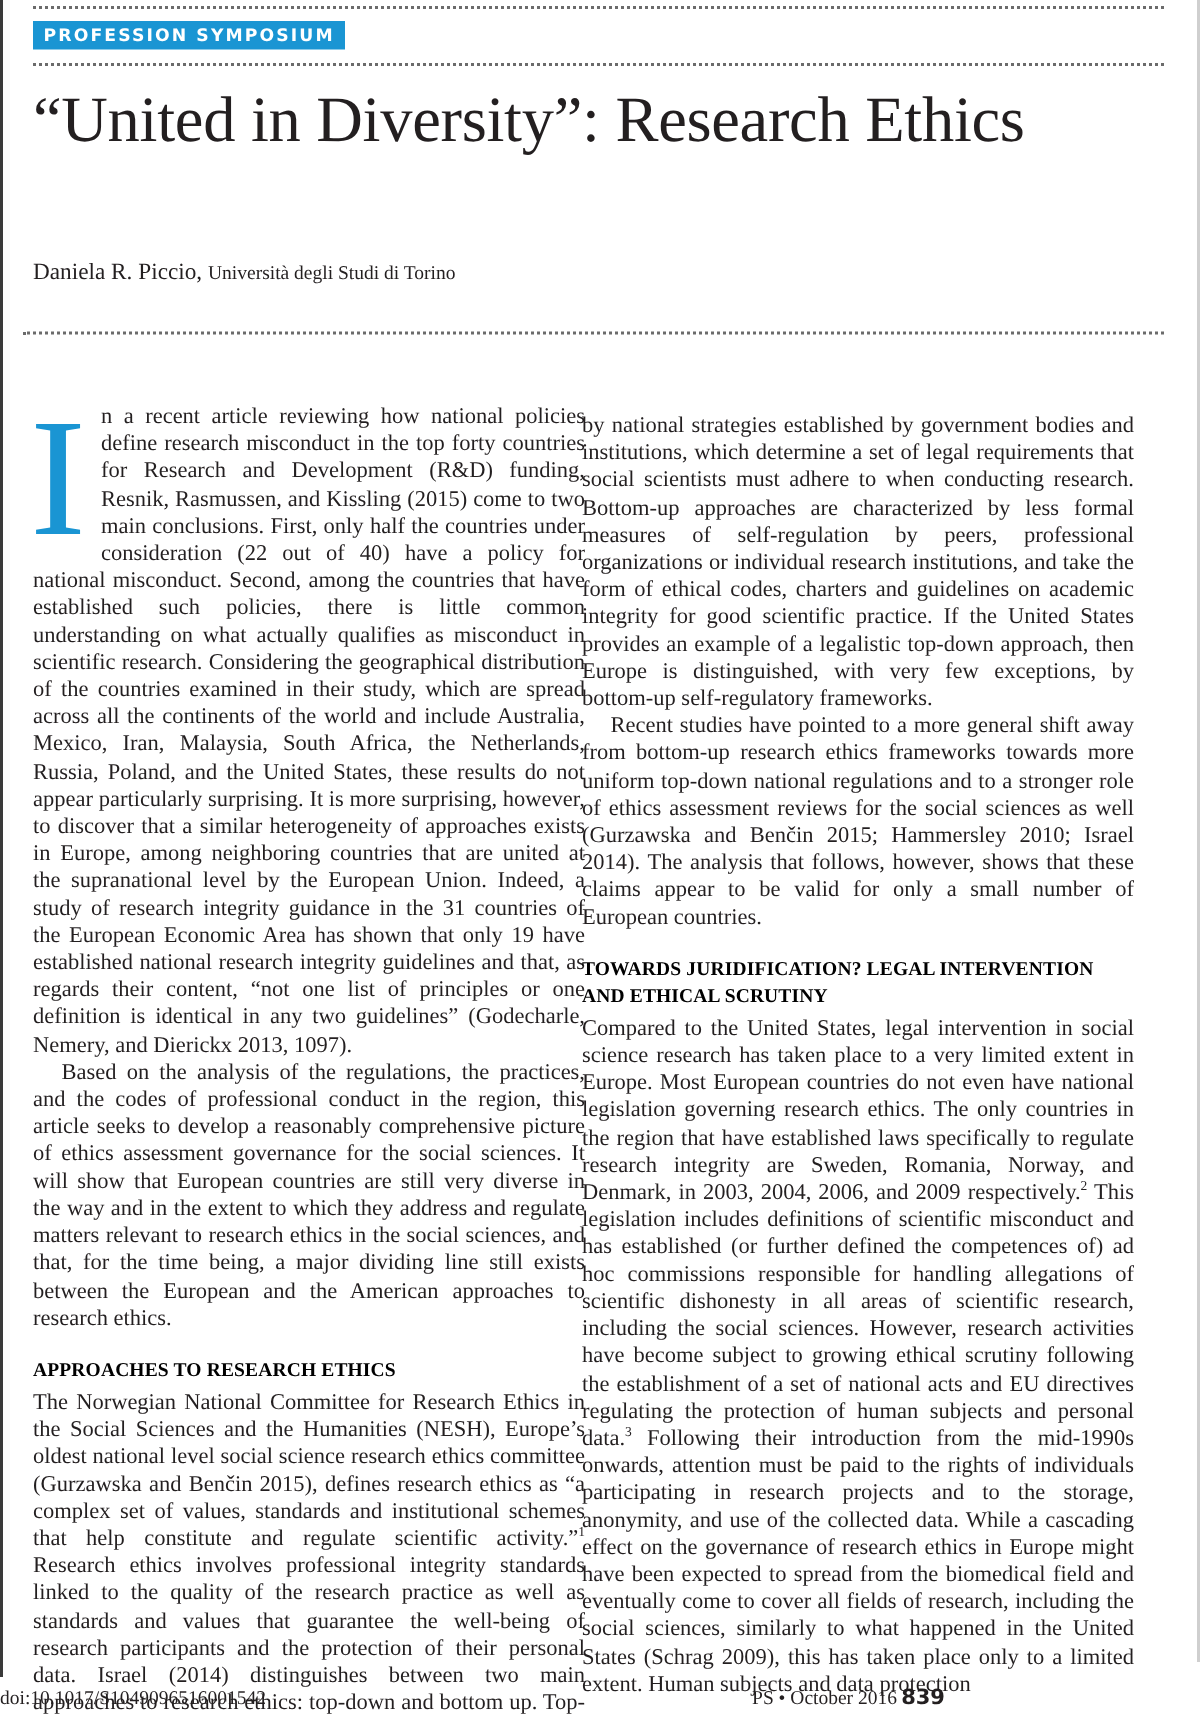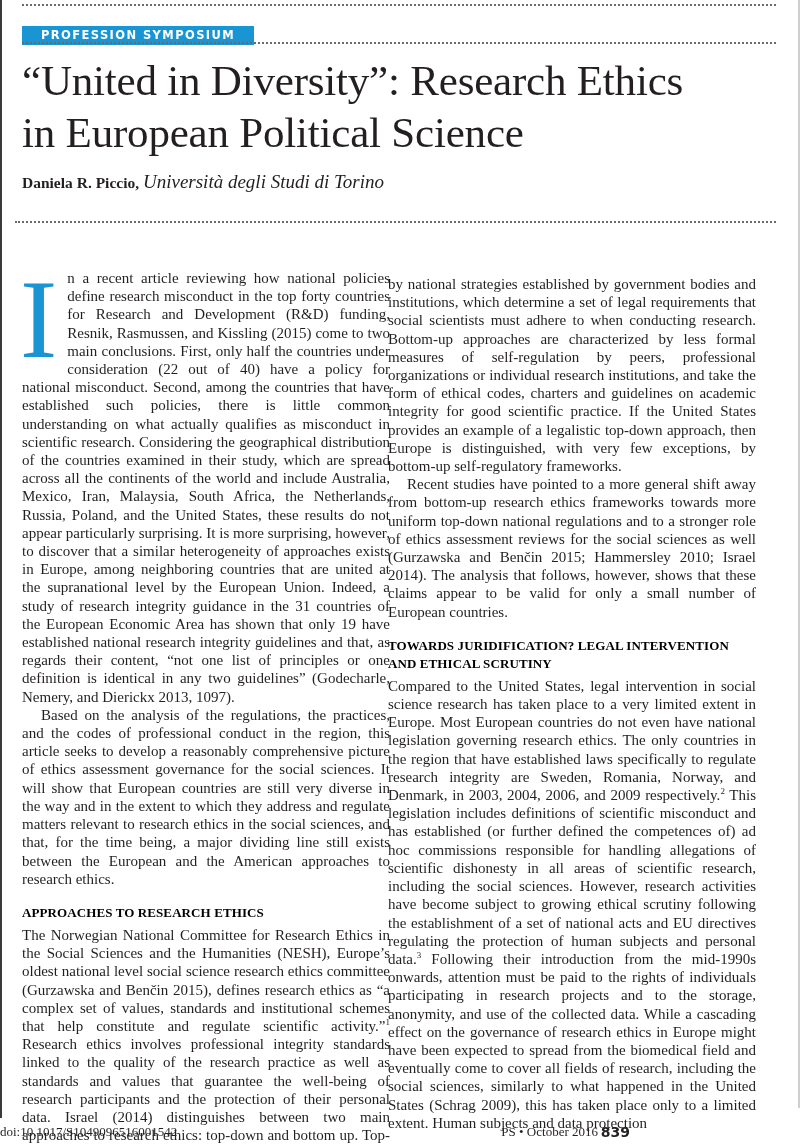--- a/index.html
+++ b/index.html
@@ -7,31 +7,31 @@
     width: 800px; height: 1145px; position: relative; overflow: hidden;
     font-family: "Liberation Serif", "DejaVu Serif", serif; color: #231f20;
   }
   .left-rule { position: absolute; left: 0; top: 0; width: 2px; height: 1118px; background: #3a3a3a; }
   .right-rule { position: absolute; left: 798px; top: 0; width: 2px; height: 1108px; background: #cfcfcf; }
   .dotted { position: absolute; left: 22px; width: 754px; height: 0; border-top: 2px dotted #6b6b6b; }
   .dot1 { top: 4px; }
   .dot2 { top: 42px; }
   .dot3 { top: 221px; left: 15px; width: 761px; }
   .kicker {
-    position: absolute; left: 22px; top: 26px; height: 19px; padding: 0 19px;
+    position: absolute; left: 22px; top: 14px; height: 19px; padding: 0 7px;
     background: #1a95d3; color: #fff; font-family: "DejaVu Sans", sans-serif;
     font-weight: bold; font-size: 11.5px; letter-spacing: 1.4px; line-height: 19px;
   }
   .title {
     position: absolute; left: 22px; top: 55px; width: 760px; margin: 0;
     font-size: 43px; line-height: 52px; font-weight: normal; color: #231f20; letter-spacing: -0.2px;
   }
   .byline { position: absolute; left: 22px; top: 172px; font-size: 15.5px; line-height: 20px; }
-  .byline .author { font-weight: bold; text-align: right; }
-  .byline .affil { font-style: italic; font-size: 19px; }
+  .byline .author { font-weight: normal; text-align: right; }
+  .byline .affil { font-size: 13px; }
   .col {
     position: absolute; top: 269px; width: 368px; font-size: 15px; line-height: 18.2px;
     text-align: justify; hyphens: none;
   }
   .col p { margin: 0; text-indent: 19px; }
   .col p.noindent { text-indent: 0; }
   .col-left { left: 22px; }
   .col-right { left: 388px; top: 275px; }
   .dropcap {
     float: left; font-size: 112px; line-height: 84px; color: #1a95d3;
@@ -56,21 +56,20 @@
 
 <div class="left-rule"></div>
 <div class="right-rule"></div>
 
 <div class="dotted dot1"></div>
 <div class="kicker">PROFESSION SYMPOSIUM</div>
 <div class="dotted dot2"></div>
 
 <h1 class="title">
   <span>“United in Diversity”: Research Ethics</span><br>
-  <span>in European Political Science</span>
 </h1>
 
 <div class="byline">
   <span class="author">Daniela R. Piccio,</span>
   <span class="affil">Università degli Studi di Torino</span>
 </div>
 
 <div class="dotted dot3"></div>
 
 <div class="col col-left">

